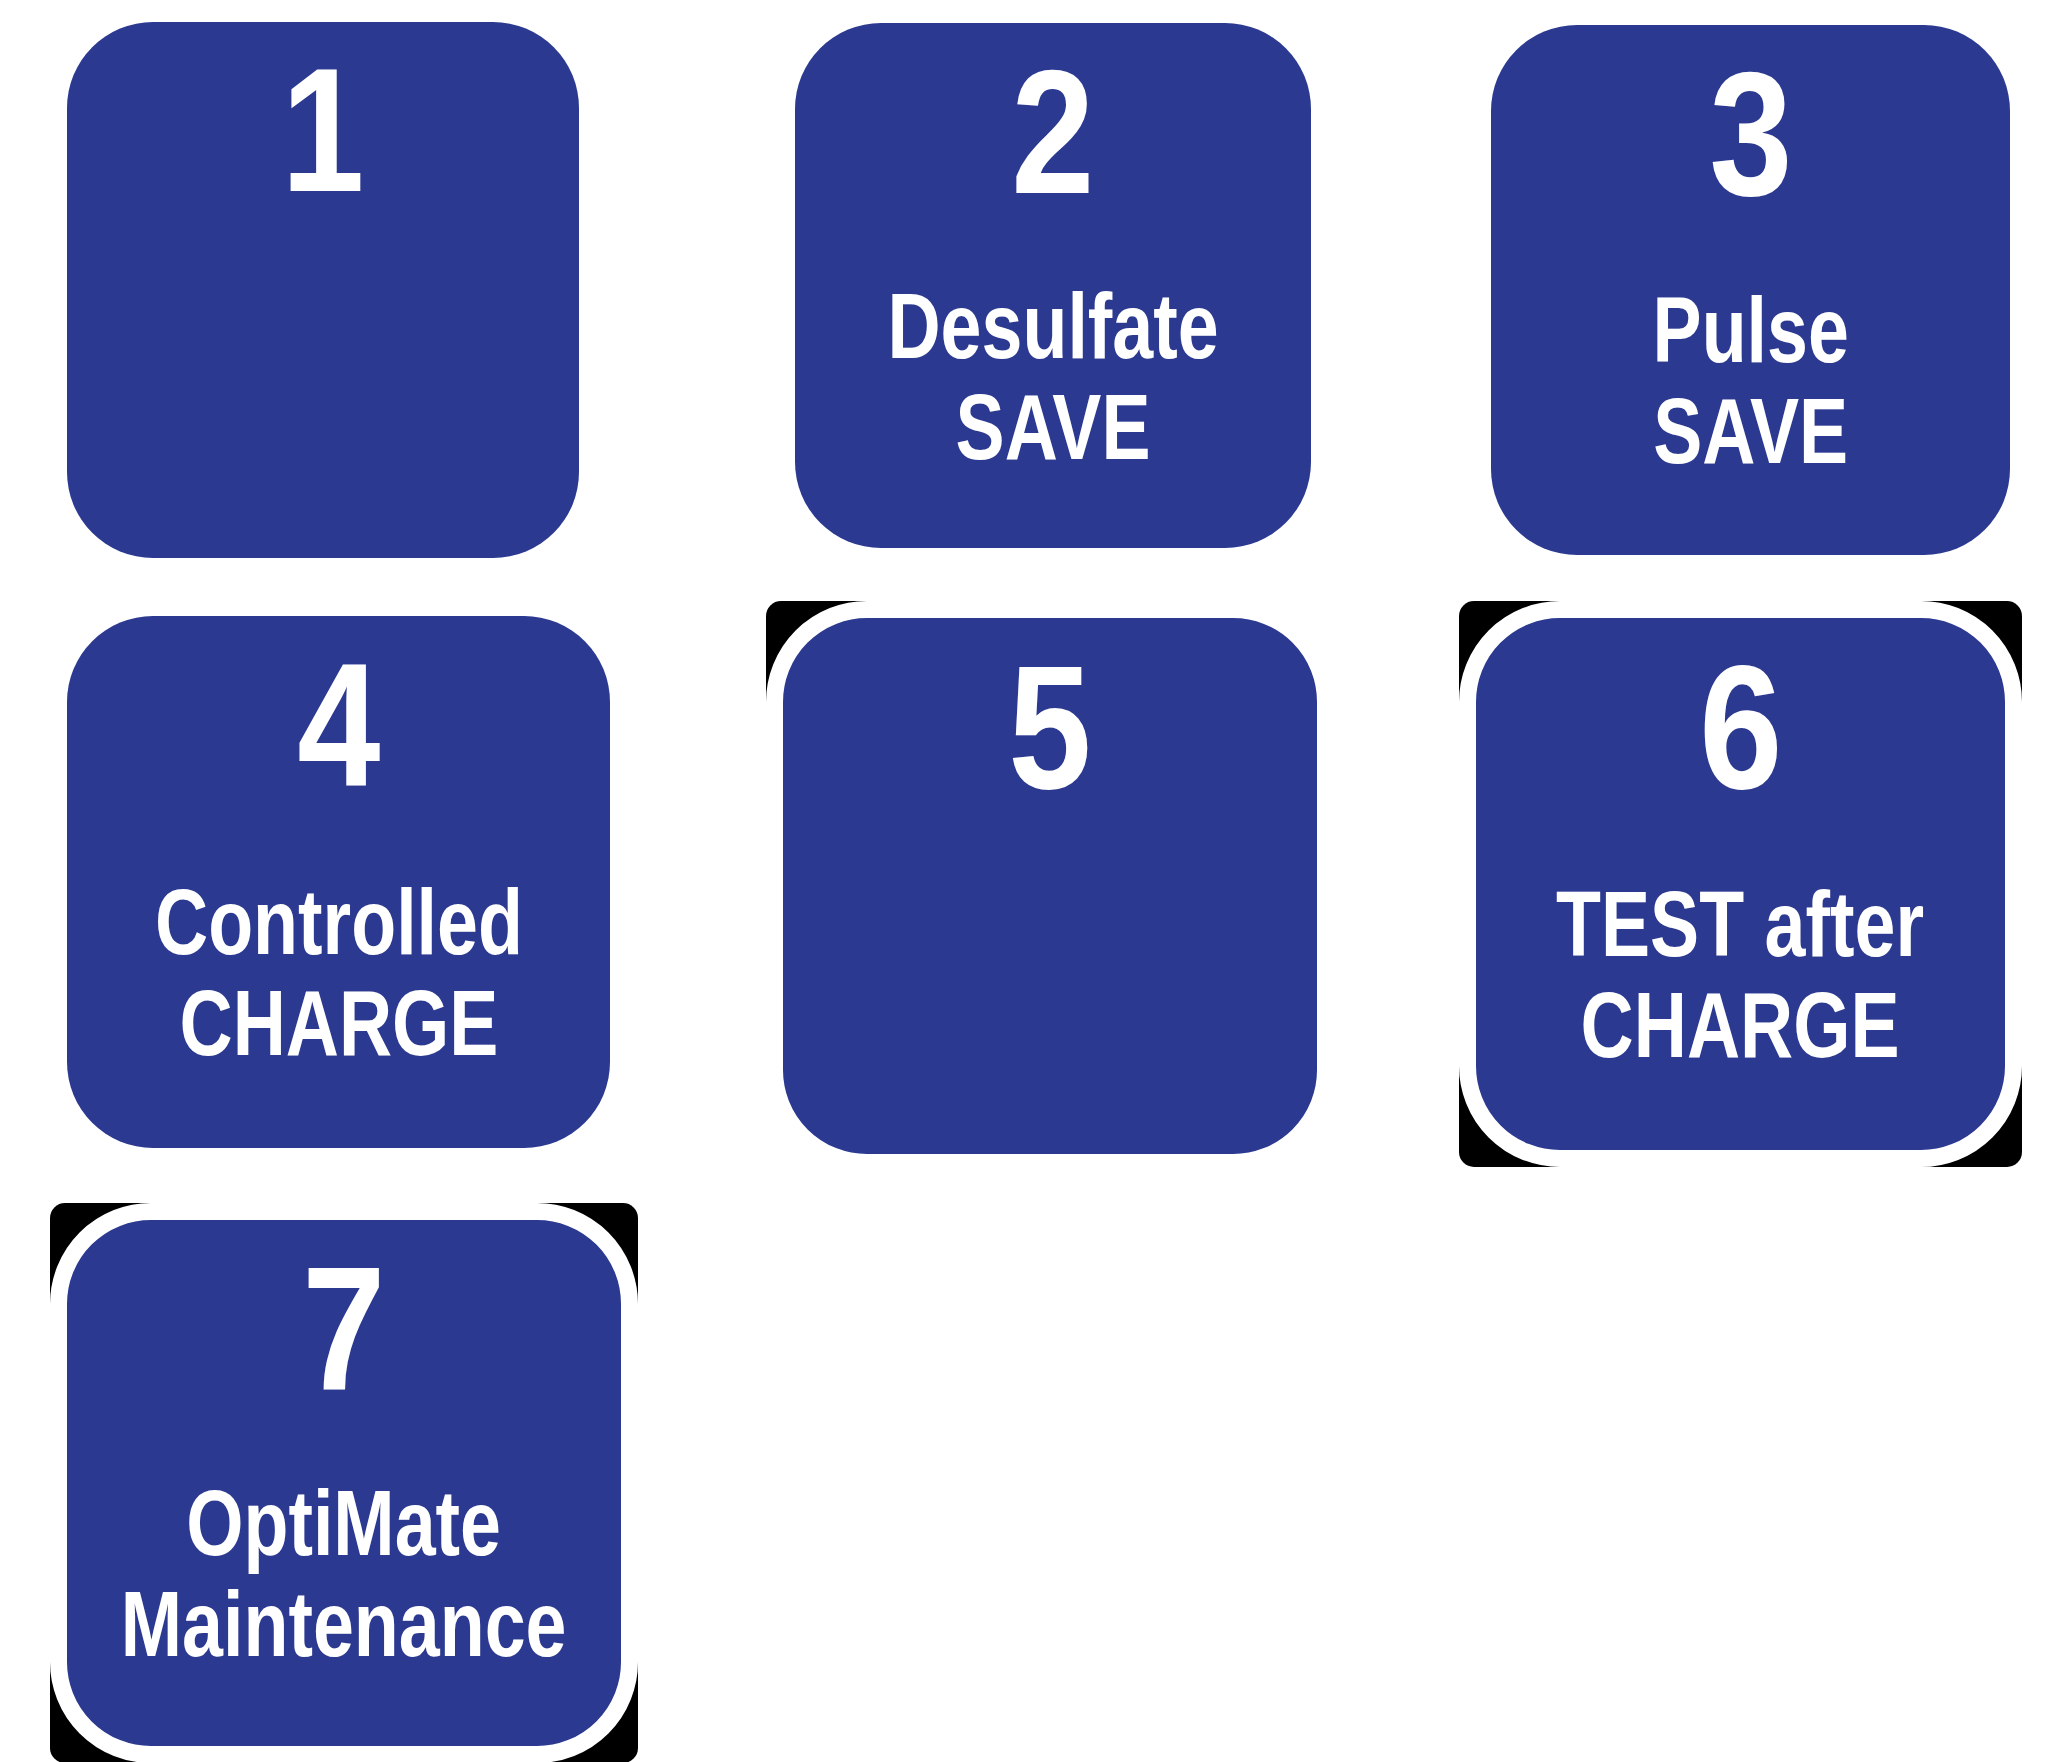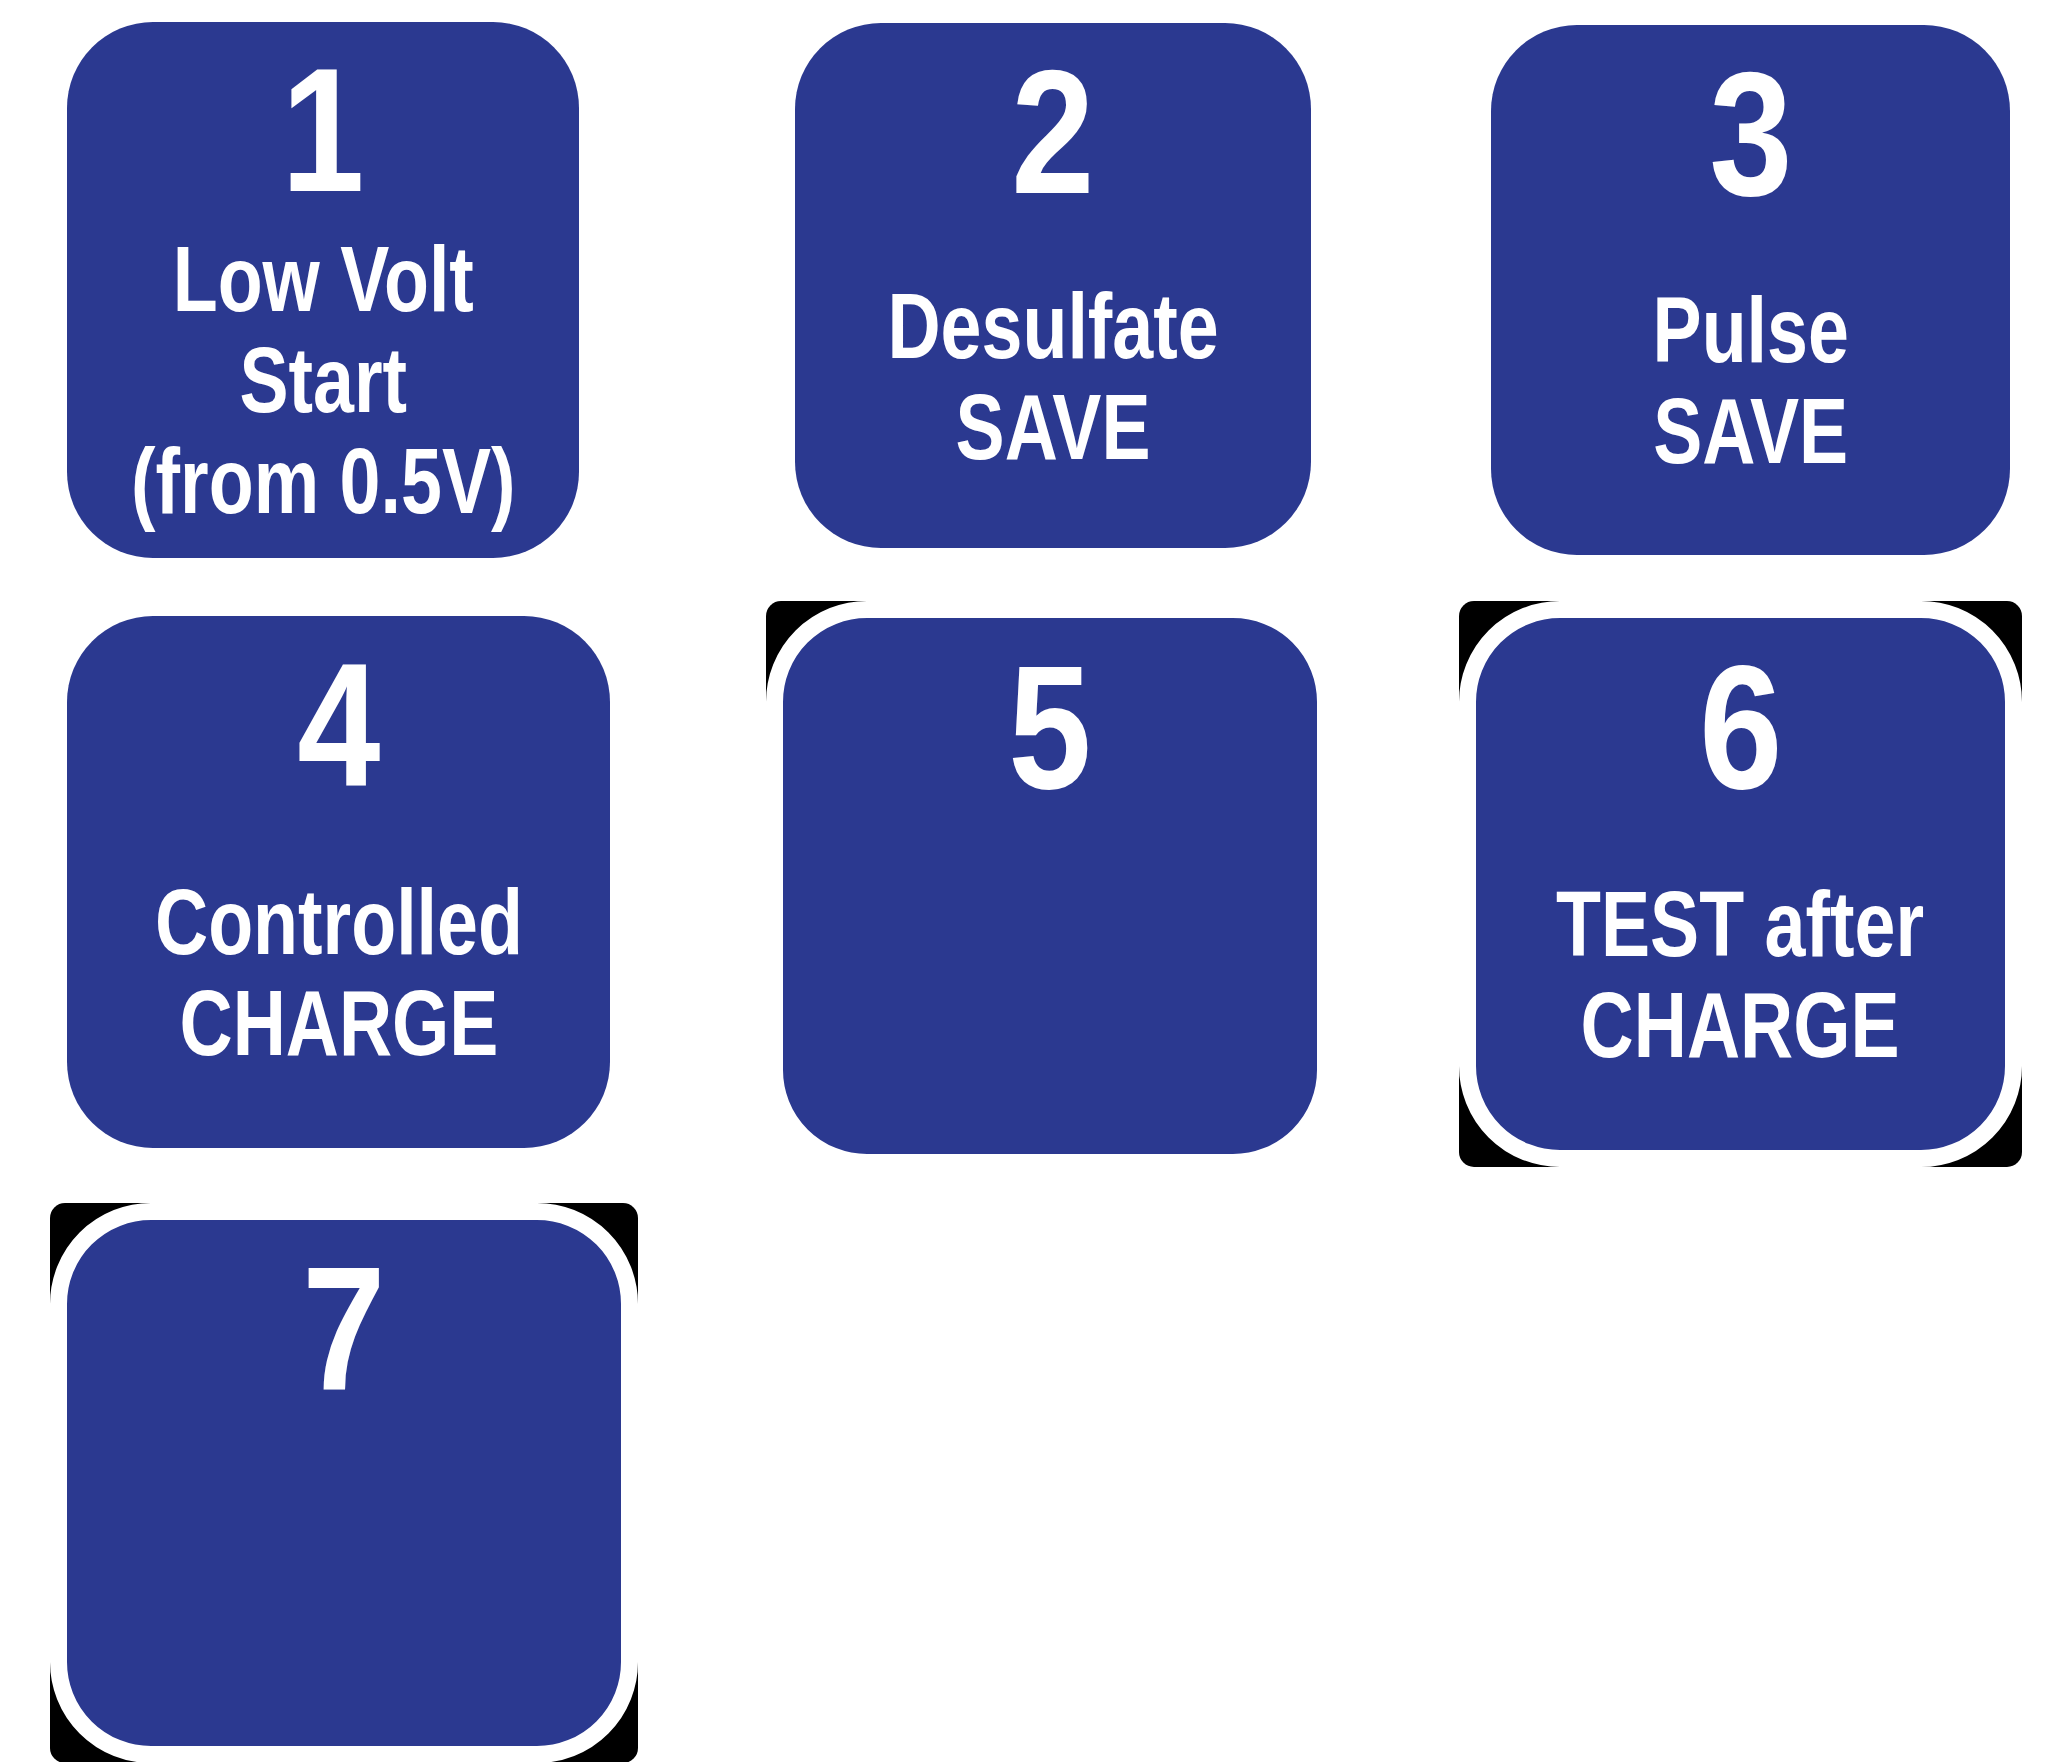--- a/index.html
+++ b/index.html
@@ -75,25 +75,20 @@
   .t6{left:1459px;top:601px;  width:563px; height:566px;}
   .t7{left:50px;  top:1203px; width:588px; height:560px;}
 </style>
 </head>
 <body>
 
 <main class="canvas">
 
   <section class="tile t1">
     <div class="num">1</div>
-    <div class="label">
-        <div class="line">Low Volt</div>
-        <div class="line">Start</div>
-        <div class="line">(from 0.5V)</div>
-      </div>
   </section>
 
   <section class="tile t2">
     <div class="num">2</div>
     <div class="label">
         <div class="line">Desulfate</div>
         <div class="line">SAVE</div>
       </div>
   </section>
 
@@ -120,16 +115,20 @@
   <section class="tile t6 ring">
     <div class="num">6</div>
     <div class="label">
         <div class="line">TEST after</div>
         <div class="line">CHARGE</div>
       </div>
   </section>
 
   <section class="tile t7 ring">
     <div class="num">7</div>
+    <div class="label">
+        <div class="line">OptiMate</div>
+        <div class="line">Maintenance</div>
+      </div>
   </section>
 
 </main>
 
 
 </body></html>

